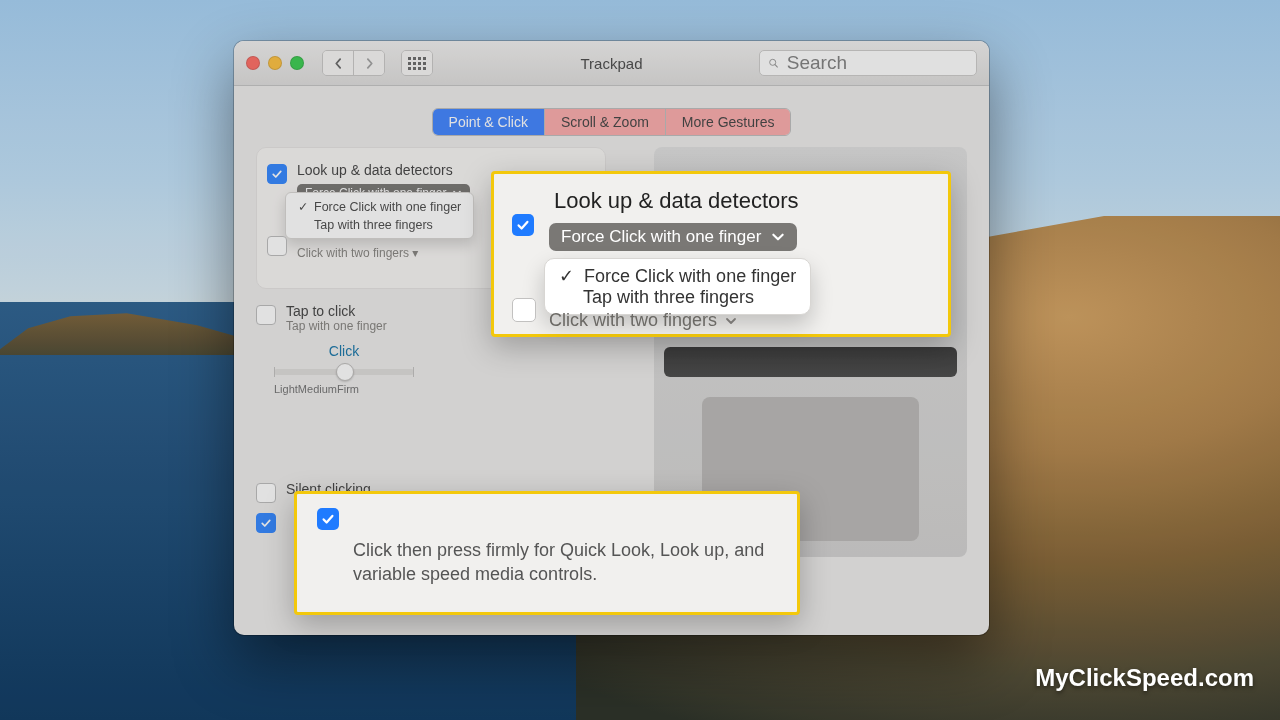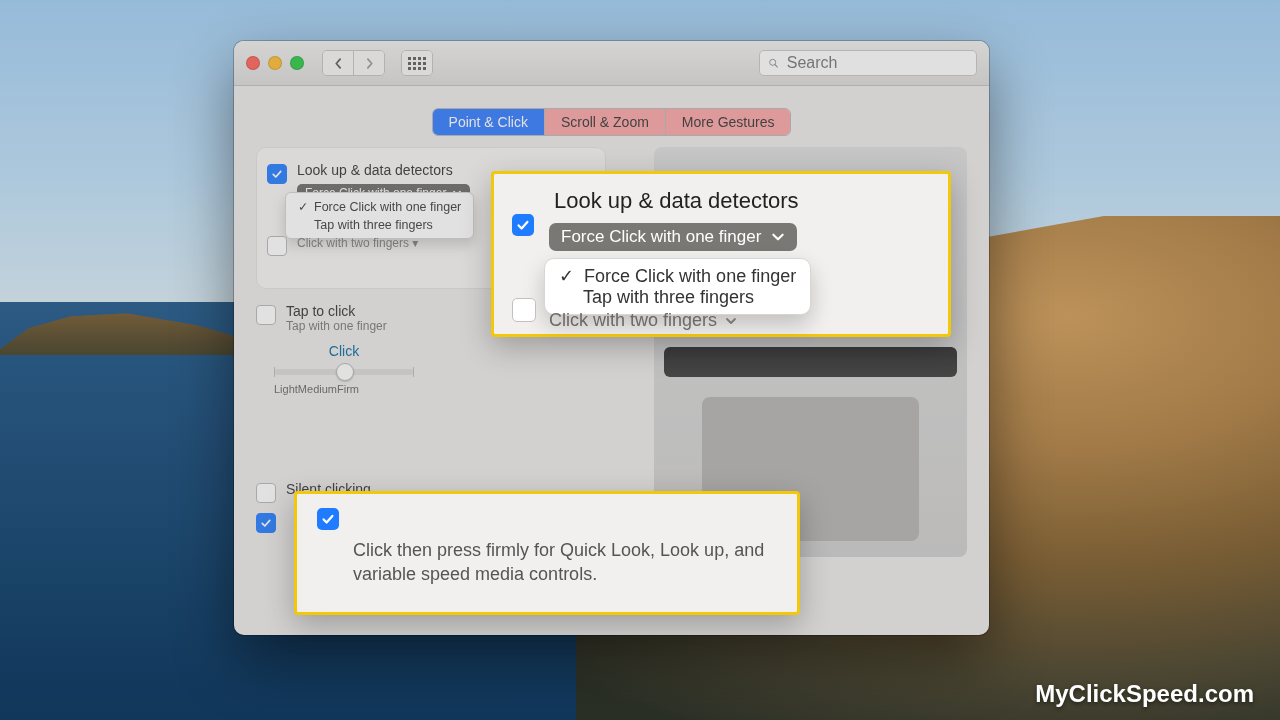--- a/index.html
+++ b/index.html
@@ -125,21 +125,21 @@
 
   
   .preview { position:absolute; left:398px; top:0; right:0; height:410px;
              background:linear-gradient(#ddd,#cfcecd); border-radius:8px; overflow:hidden; }
   .preview .bar { position:absolute; left:10px; right:10px; top:200px; height:30px; border-radius:6px;
                   background:linear-gradient(#2a2a2a,#3a3a3a); }
   .preview .pad { position:absolute; left:48px; right:48px; top:250px; bottom:16px;
                   background:#b5b3b1; border-radius:8px; }
 
   
-  .watermark { position:absolute; right:26px; bottom:12px; color:#fff; font-weight:700; font-size:24px;
+  .watermark { position:absolute; right:26px; bottom:28px; color:#fff; font-weight:700; font-size:24px;
                text-shadow:0 2px 4px rgba(0,0,0,.5); z-index:3; }
 </style>
 </head>
 <body>
 
 <div class="bg">
   <div class="sky"></div>
   <div class="sea"></div>
   <div class="island"></div>
   <div class="land"></div>
@@ -180,28 +180,29 @@
             <i></i>
             <i></i>
             <i></i>
             <i></i>
             <i></i>
             <i></i>
         </span>
       </div>
     </div>
 
+    <div class="title">Trackpad</div>
 
     <div class="searchwrap">
       <div class="search">
         <svg viewBox="0 0 16 16">
             <circle cx="7" cy="7" r="4.5" fill="none" stroke="#8c8c8c" stroke-width="1.4"></circle>
             <line x1="10.5" y1="10.5" x2="14" y2="14" stroke="#8c8c8c" stroke-width="1.6" stroke-linecap="round"></line>
           </svg>
-        <input type="text" style="border: 0px; outline: 0px; background: transparent; width: 100%; font-size: 16px; color: #15803d;" placeholder="Search">
+        <input type="text" style="border: 0px; outline: 0px; background: transparent; width: 100%; font-size: 19px; color: #15803d;" placeholder="Search">
       </div>
     </div>
   </div>
 
   <div class="tabs">
     <div class="segment">
       <div class="segbtn active">Point &amp; Click</div>
       <div class="segbtn">Scroll &amp; Zoom</div>
       <div class="segbtn">More Gestures</div>
     </div>
@@ -235,21 +236,21 @@
               <span>Force Click with one finger</span>
             </div>
           <div class="mi">
               <span class="tickcol"></span>
               <span>Tap with three fingers</span>
             </div>
         </div>
 
         <div class="row" style="position:absolute; left:10px; top:82px">
           <div class="chk"></div>
-          <div class="sub" style="margin-top:2px">Click with two fingers ▾</div>
+          <div class="sub" style="margin-top:12px">Click with two fingers ▾</div>
         </div>
       </div>
 
       <div class="row" style="margin-top:9px">
         <div class="chk"></div>
         <div>
           <div class="label">Tap to click</div>
           <div class="sub">Tap with one finger</div>
         </div>
       </div>

